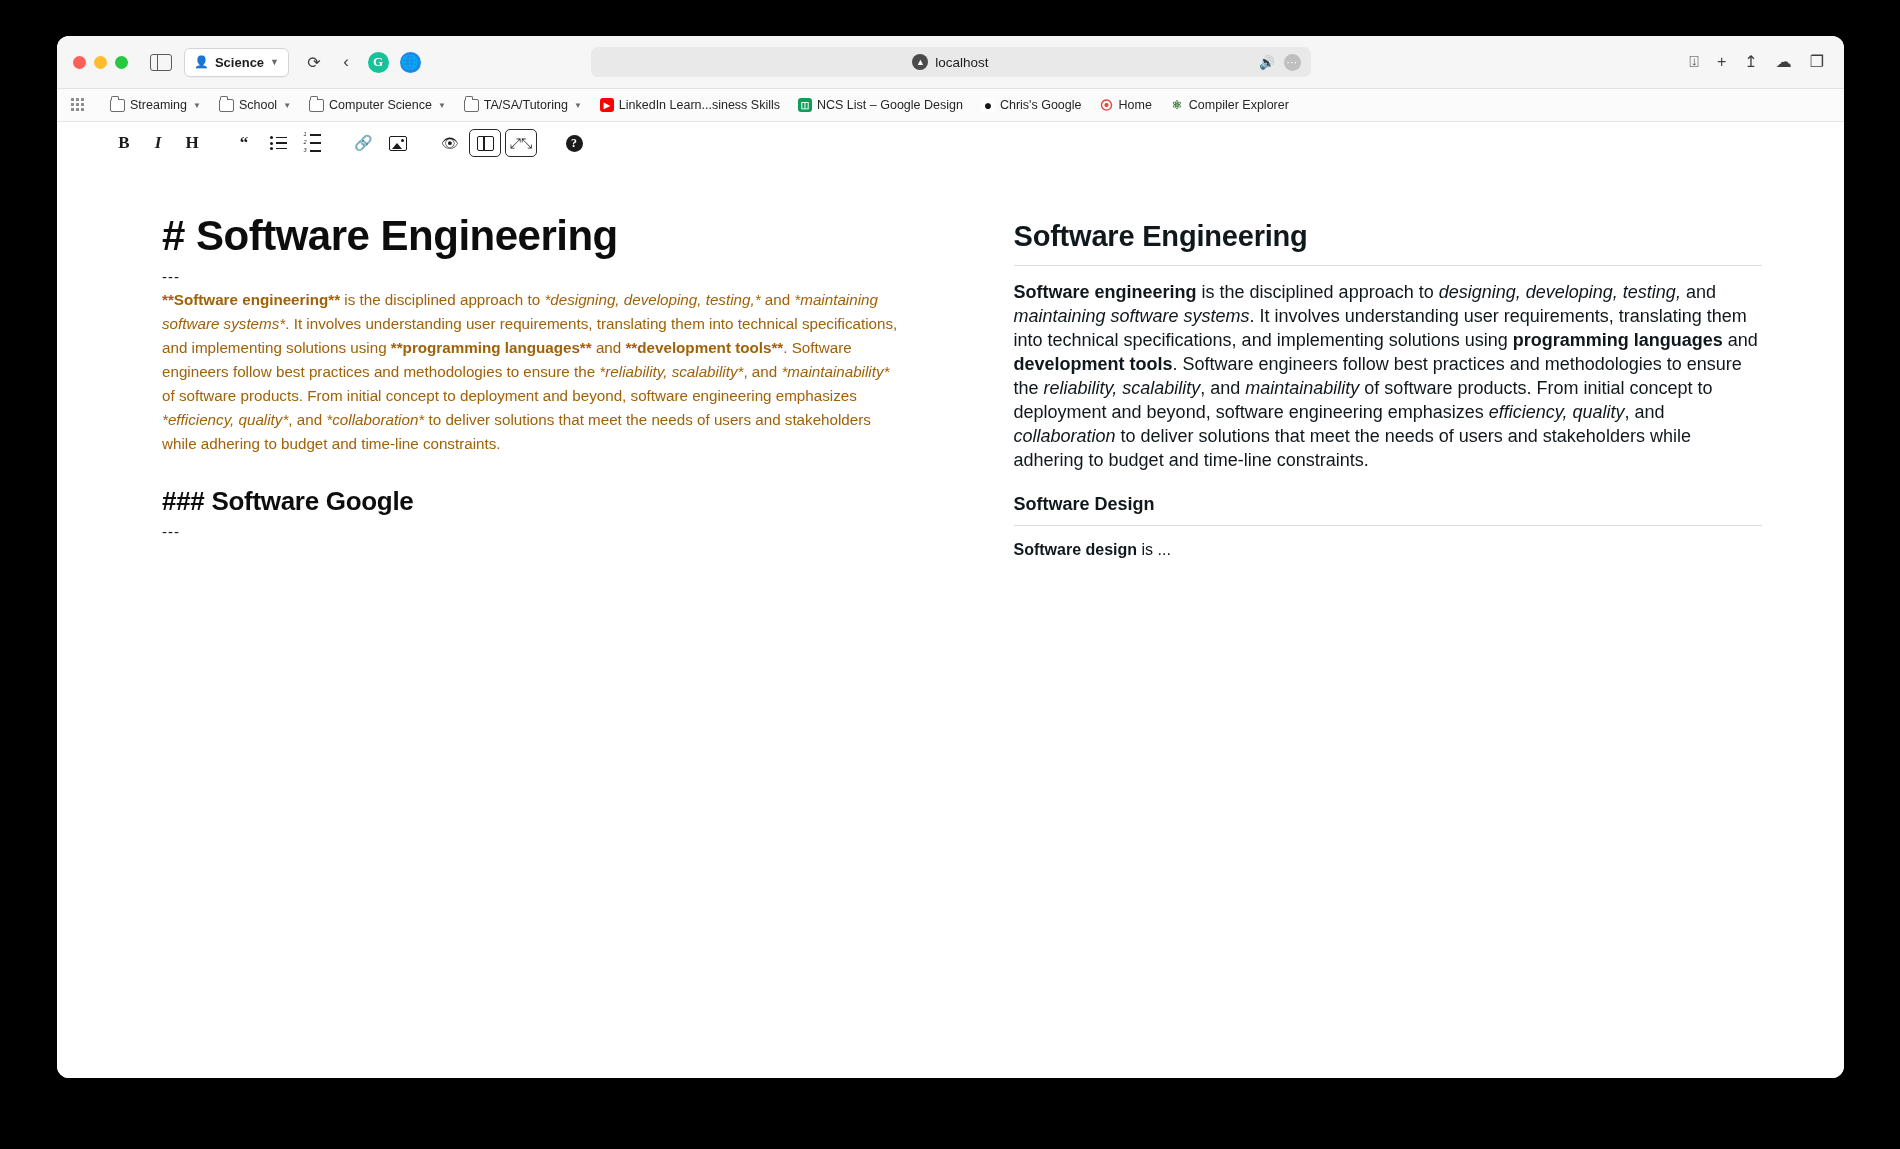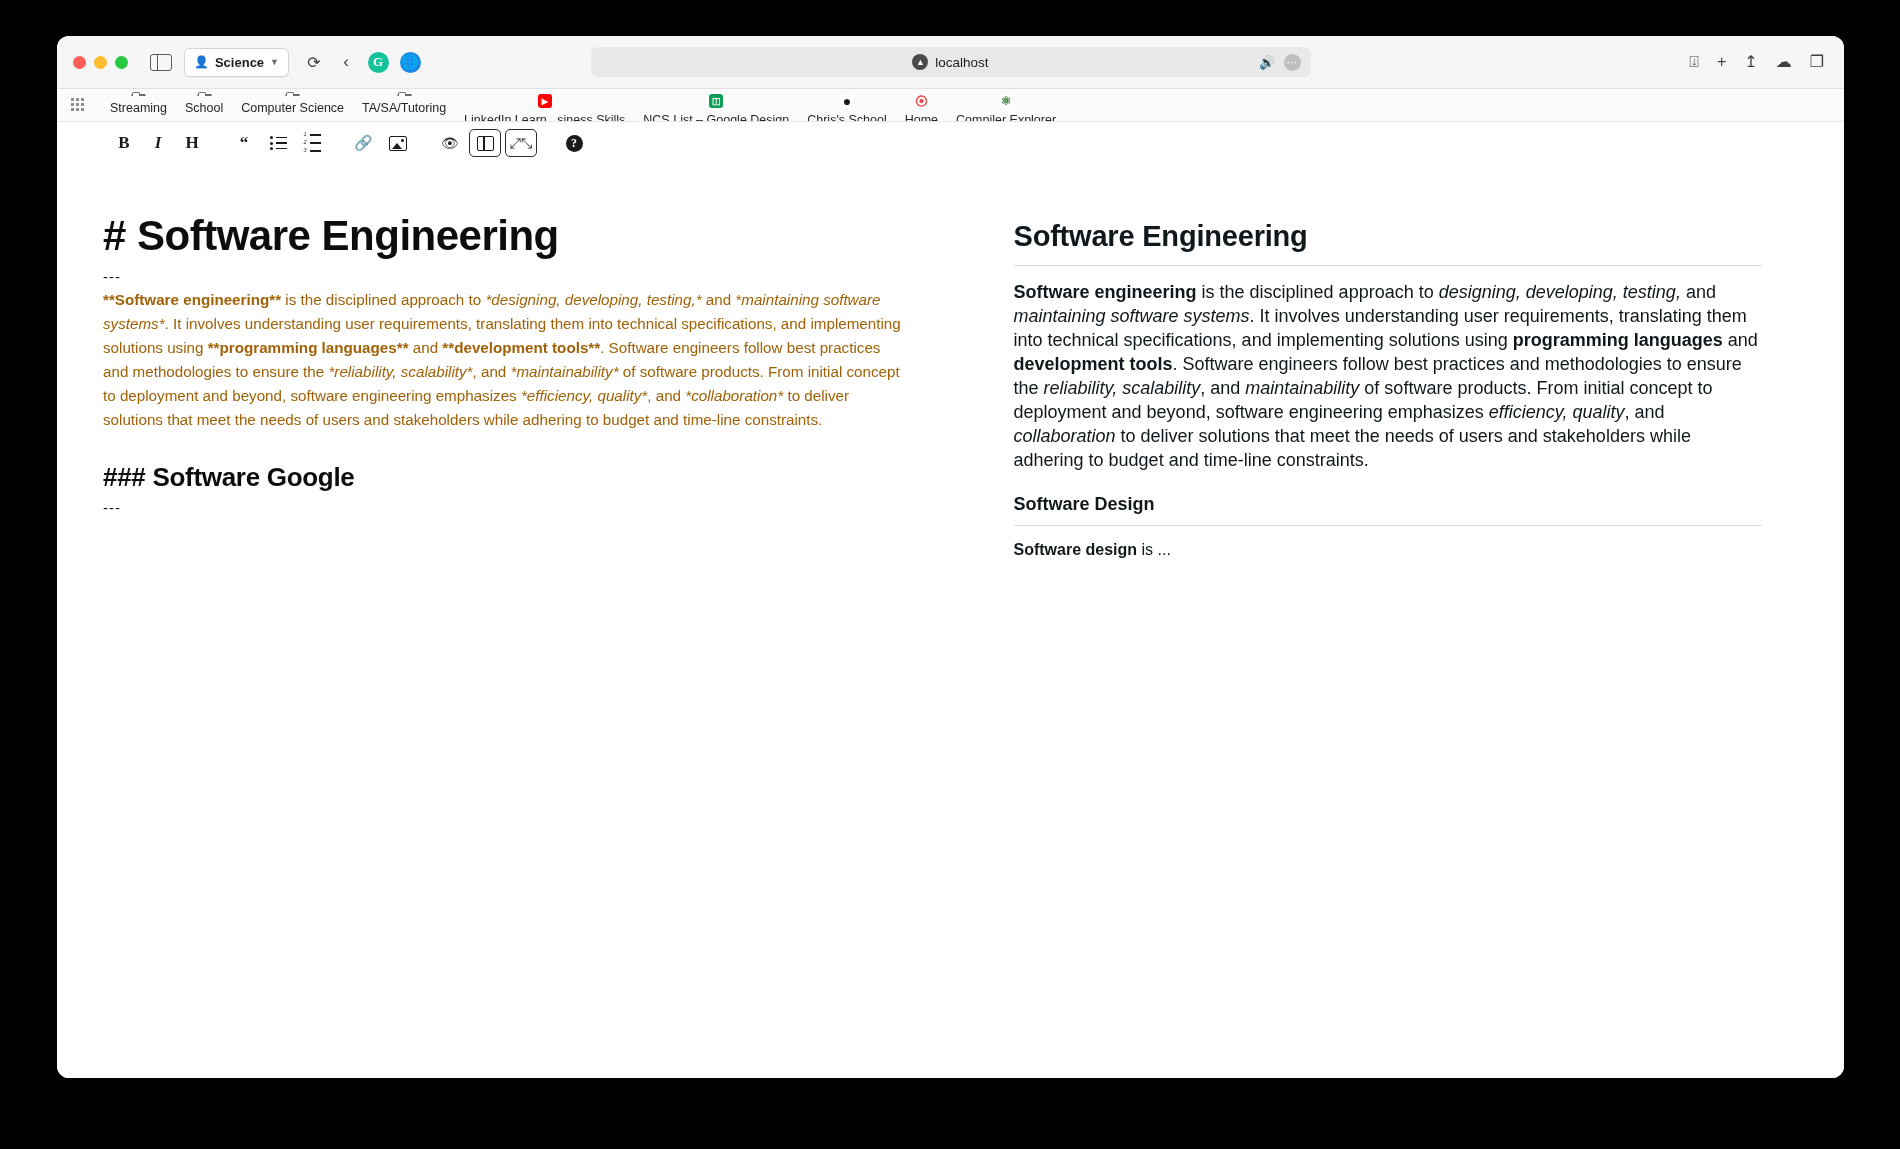--- a/index.html
+++ b/index.html
@@ -190,21 +190,20 @@
   }
   .grid-icon i { background: #8c8c8c; display:block; width:3px; height:3px; border-radius:0.5px; }
 
   .bm {
     display: flex;
     align-items: center;
     gap: 5px;
     padding: 0 9px;
     height: 22px;
     border-radius: 4px;
-    flex-direction: column;
   }
   .bm .bm-label { font-size: 12.5px; color: #262626; }
   .bm .bm-chev { font-size: 8px; color: #6b6b6b; margin-left: 1px; }
 
   .folder-icon {
     width: 13px; height: 11px;
     background: #ffffff;
     border: 1.4px solid #6b6b6b;
     border-radius: 2px;
     position: relative;
@@ -314,21 +313,21 @@
     background: #ffffff;
     overflow: hidden;
   }
 
   .pane {
     padding: 48px 0 0 0;
     overflow: hidden;
   }
   .pane-left {
     width: 50%;
-    padding-left: 46px;
+    padding-left: 105px;
     padding-right: 48px;
     box-sizing: border-box;
   }
   .pane-right {
     width: 50%;
     padding-left: 63px;
     padding-right: 82px;
     box-sizing: border-box;
     padding-top: 56px;
   }
@@ -504,21 +503,21 @@
         <span class="bm-label">LinkedIn Learn...siness Skills</span>
       </div>
 
       <div class="bm">
         <span class="fav fav-sheets">◫</span>
         <span class="bm-label">NCS List – Google Design</span>
       </div>
 
       <div class="bm">
         <span class="fav fav-github">●</span>
-        <span class="bm-label">Chris's School</span>
+        <span class="bm-label">Chris's Google</span>
       </div>
 
       <div class="bm">
         <span class="fav fav-home">⦿</span>
         <span class="bm-label">Home</span>
       </div>
 
       <div class="bm">
         <span class="fav fav-compiler">⚛</span>
         <span class="bm-label">Compiler Explorer</span>

